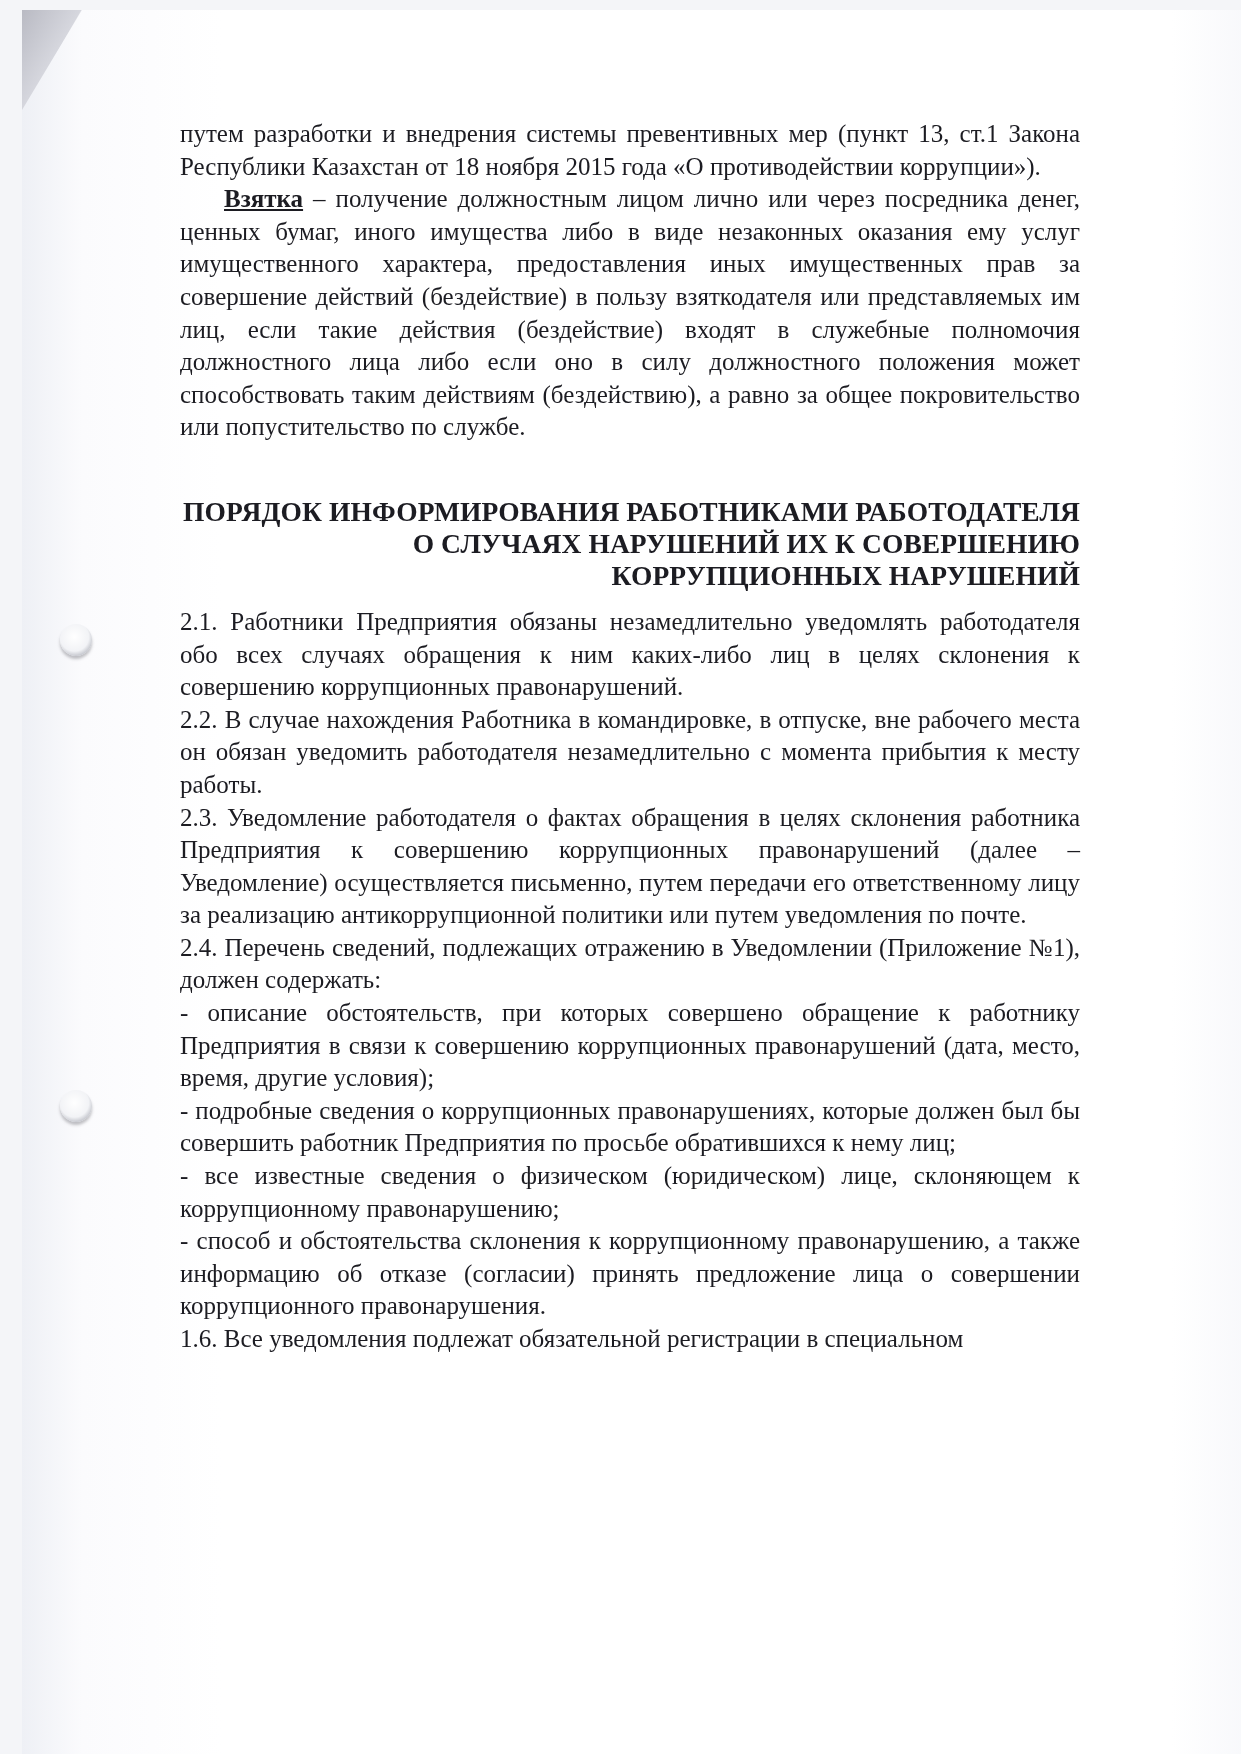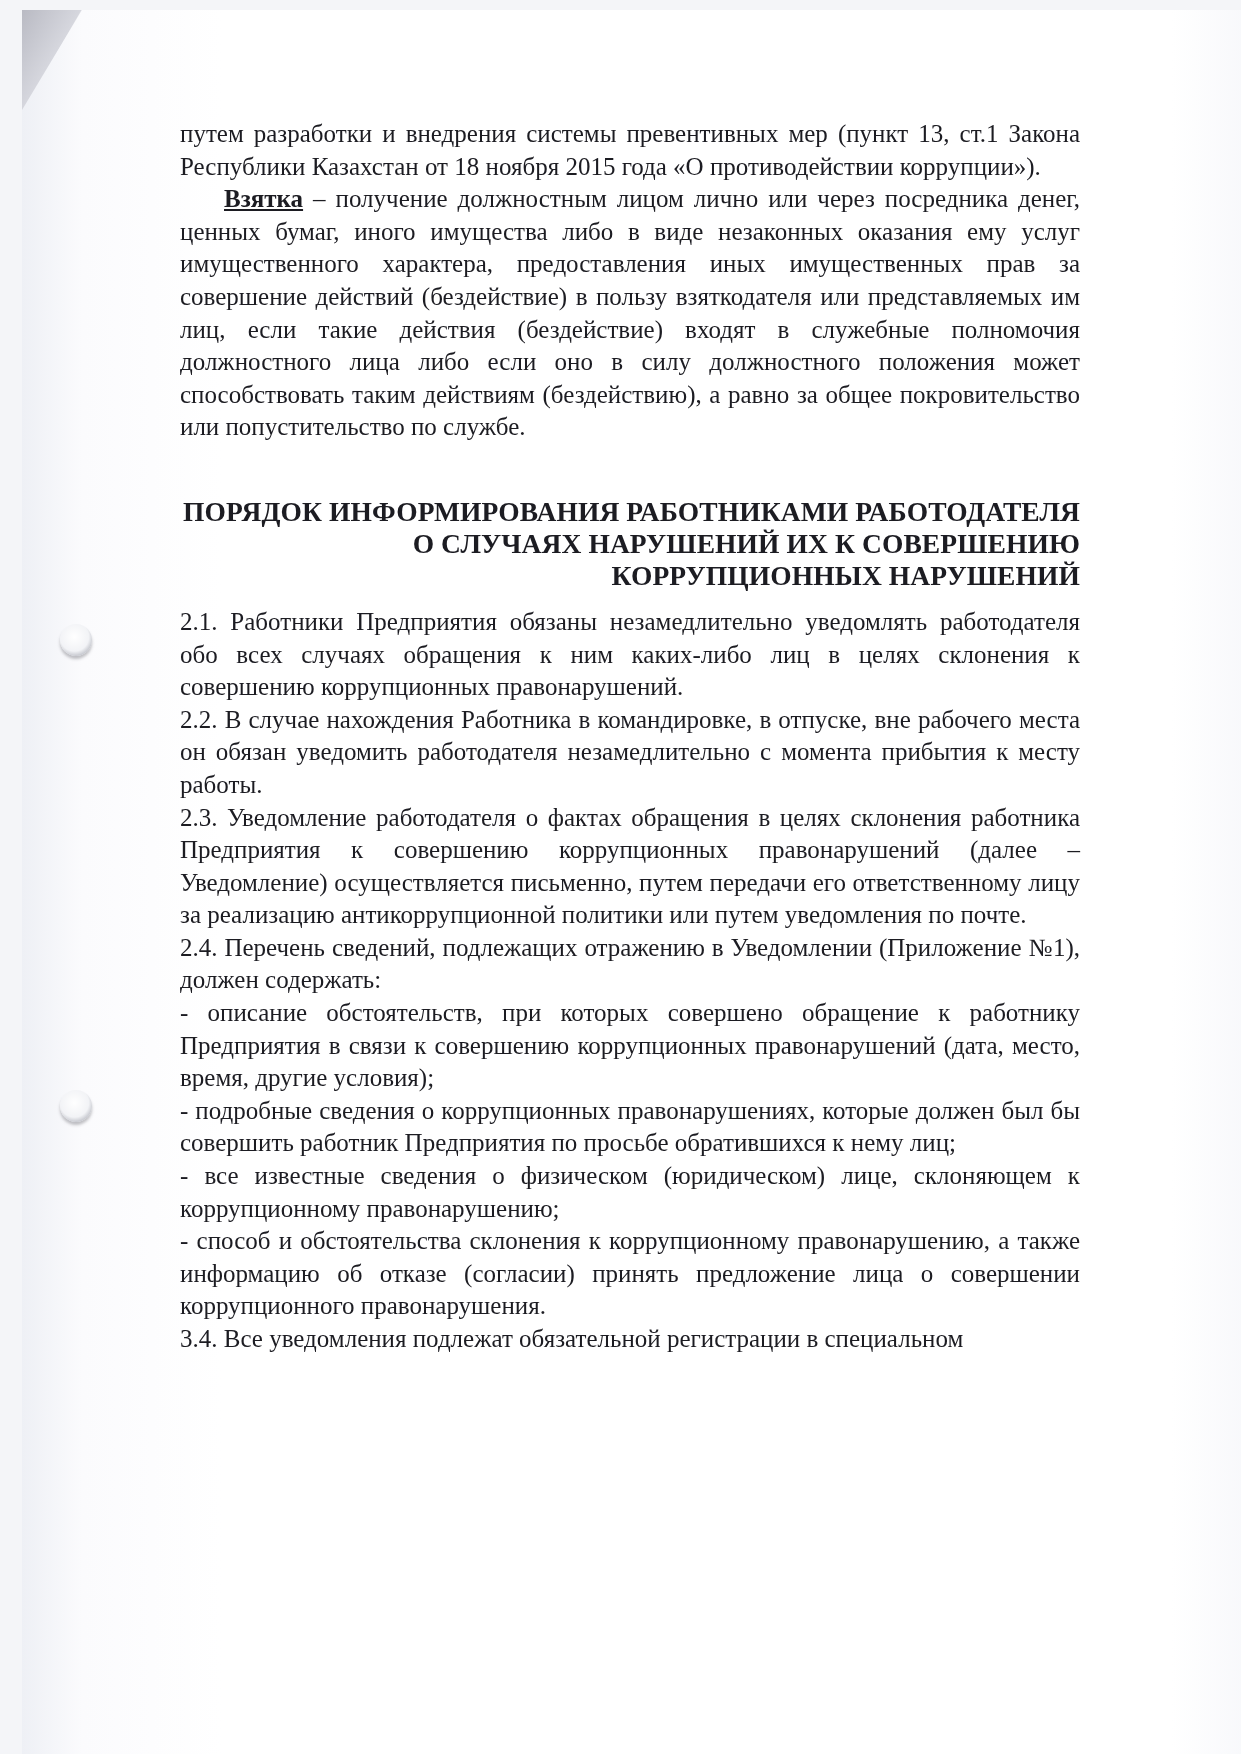--- a/index.html
+++ b/index.html
@@ -93,15 +93,15 @@
     <p class="p">2.1. Работники Предприятия обязаны незамедлительно уведомлять работодателя обо всех случаях обращения к ним каких-либо лиц в целях склонения к совершению коррупционных правонарушений.</p>
     <p class="p">2.2. В случае нахождения Работника в командировке, в отпуске, вне рабочего места он обязан уведомить работодателя незамедлительно с момента прибытия к месту работы.</p>
     <p class="p">2.3. Уведомление работодателя о фактах обращения в целях склонения работника Предприятия к совершению коррупционных правонарушений (далее – Уведомление) осуществляется письменно, путем передачи его ответственному лицу за реализацию антикоррупционной политики или путем уведомления по почте.</p>
     <p class="p">2.4. Перечень сведений, подлежащих отражению в Уведомлении (Приложение №1), должен содержать:</p>
 
     <p class="p">- описание обстоятельств, при которых совершено обращение к работнику Предприятия в связи к совершению коррупционных правонарушений (дата, место, время, другие условия);</p>
     <p class="p">- подробные сведения о коррупционных правонарушениях, которые должен был бы совершить работник Предприятия по просьбе обратившихся к нему лиц;</p>
     <p class="p">- все известные сведения о физическом (юридическом) лице, склоняющем к коррупционному правонарушению;</p>
     <p class="p">- способ и обстоятельства склонения к коррупционному правонарушению, а также информацию об отказе (согласии) принять предложение лица о совершении коррупционного правонарушения.</p>
 
-    <p class="p">3.4. Все уведомления подлежат обязательной регистрации в специальном</p>
+    <p class="p">1.6. Все уведомления подлежат обязательной регистрации в специальном</p>
   </div>
 </div>
 
 </body></html>

